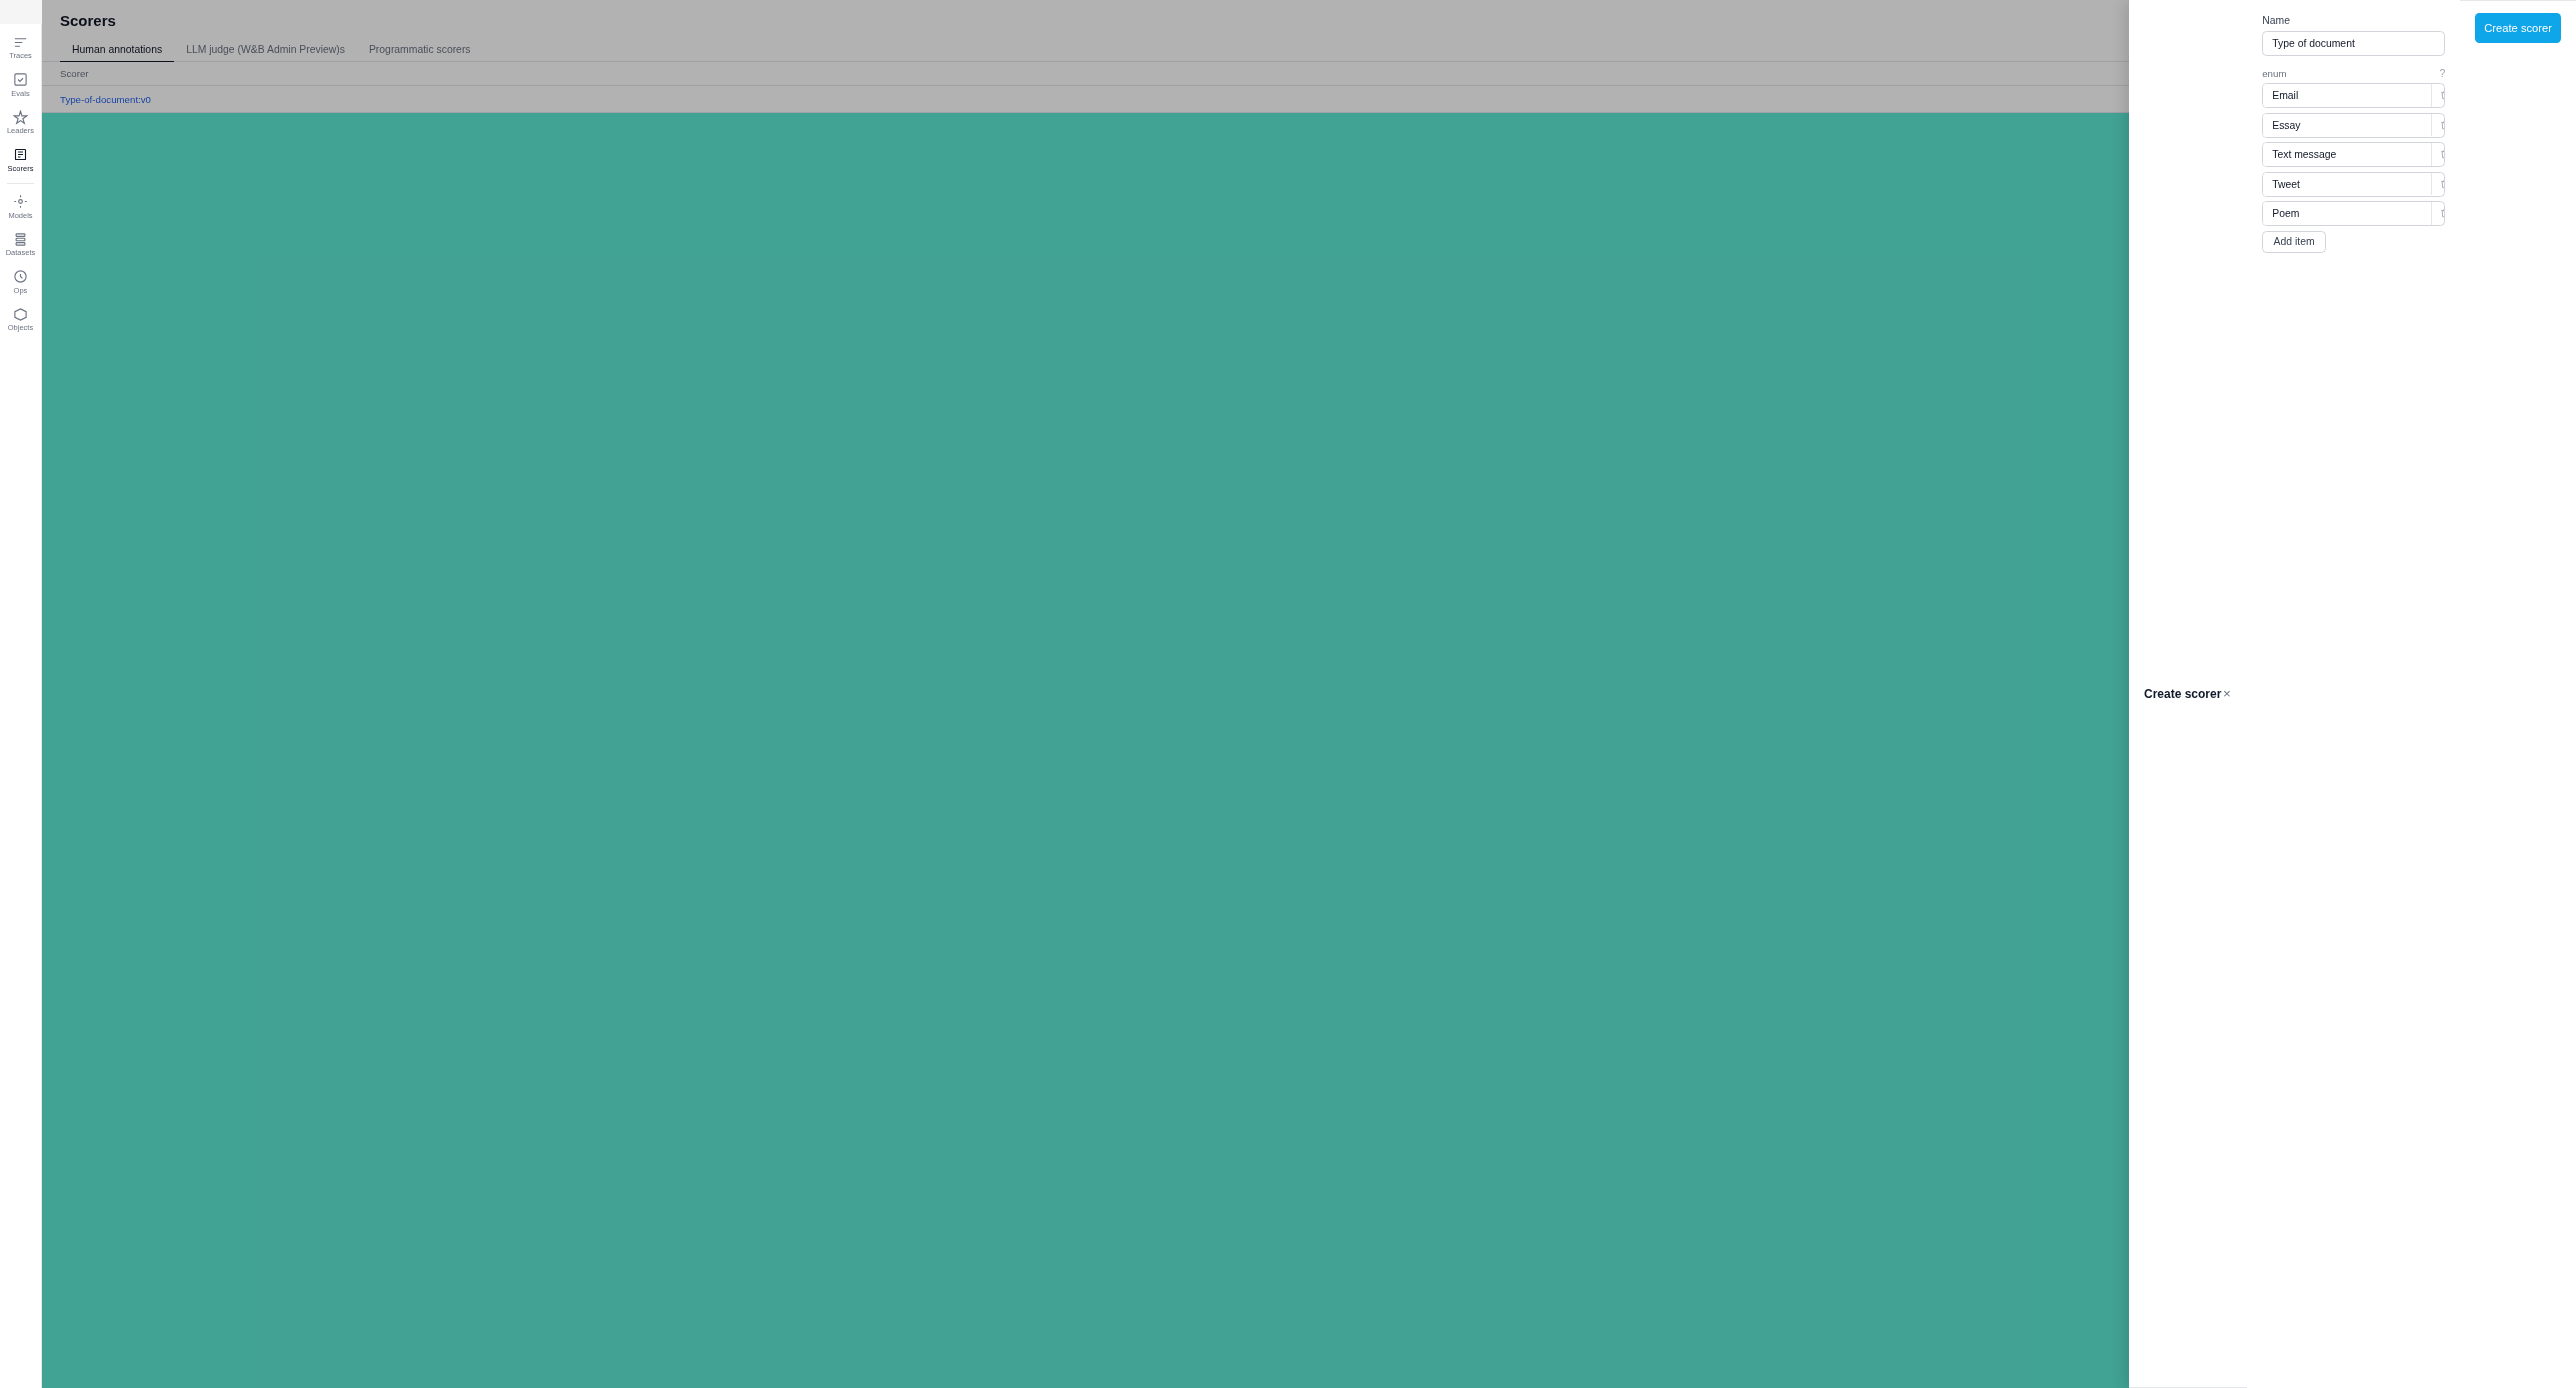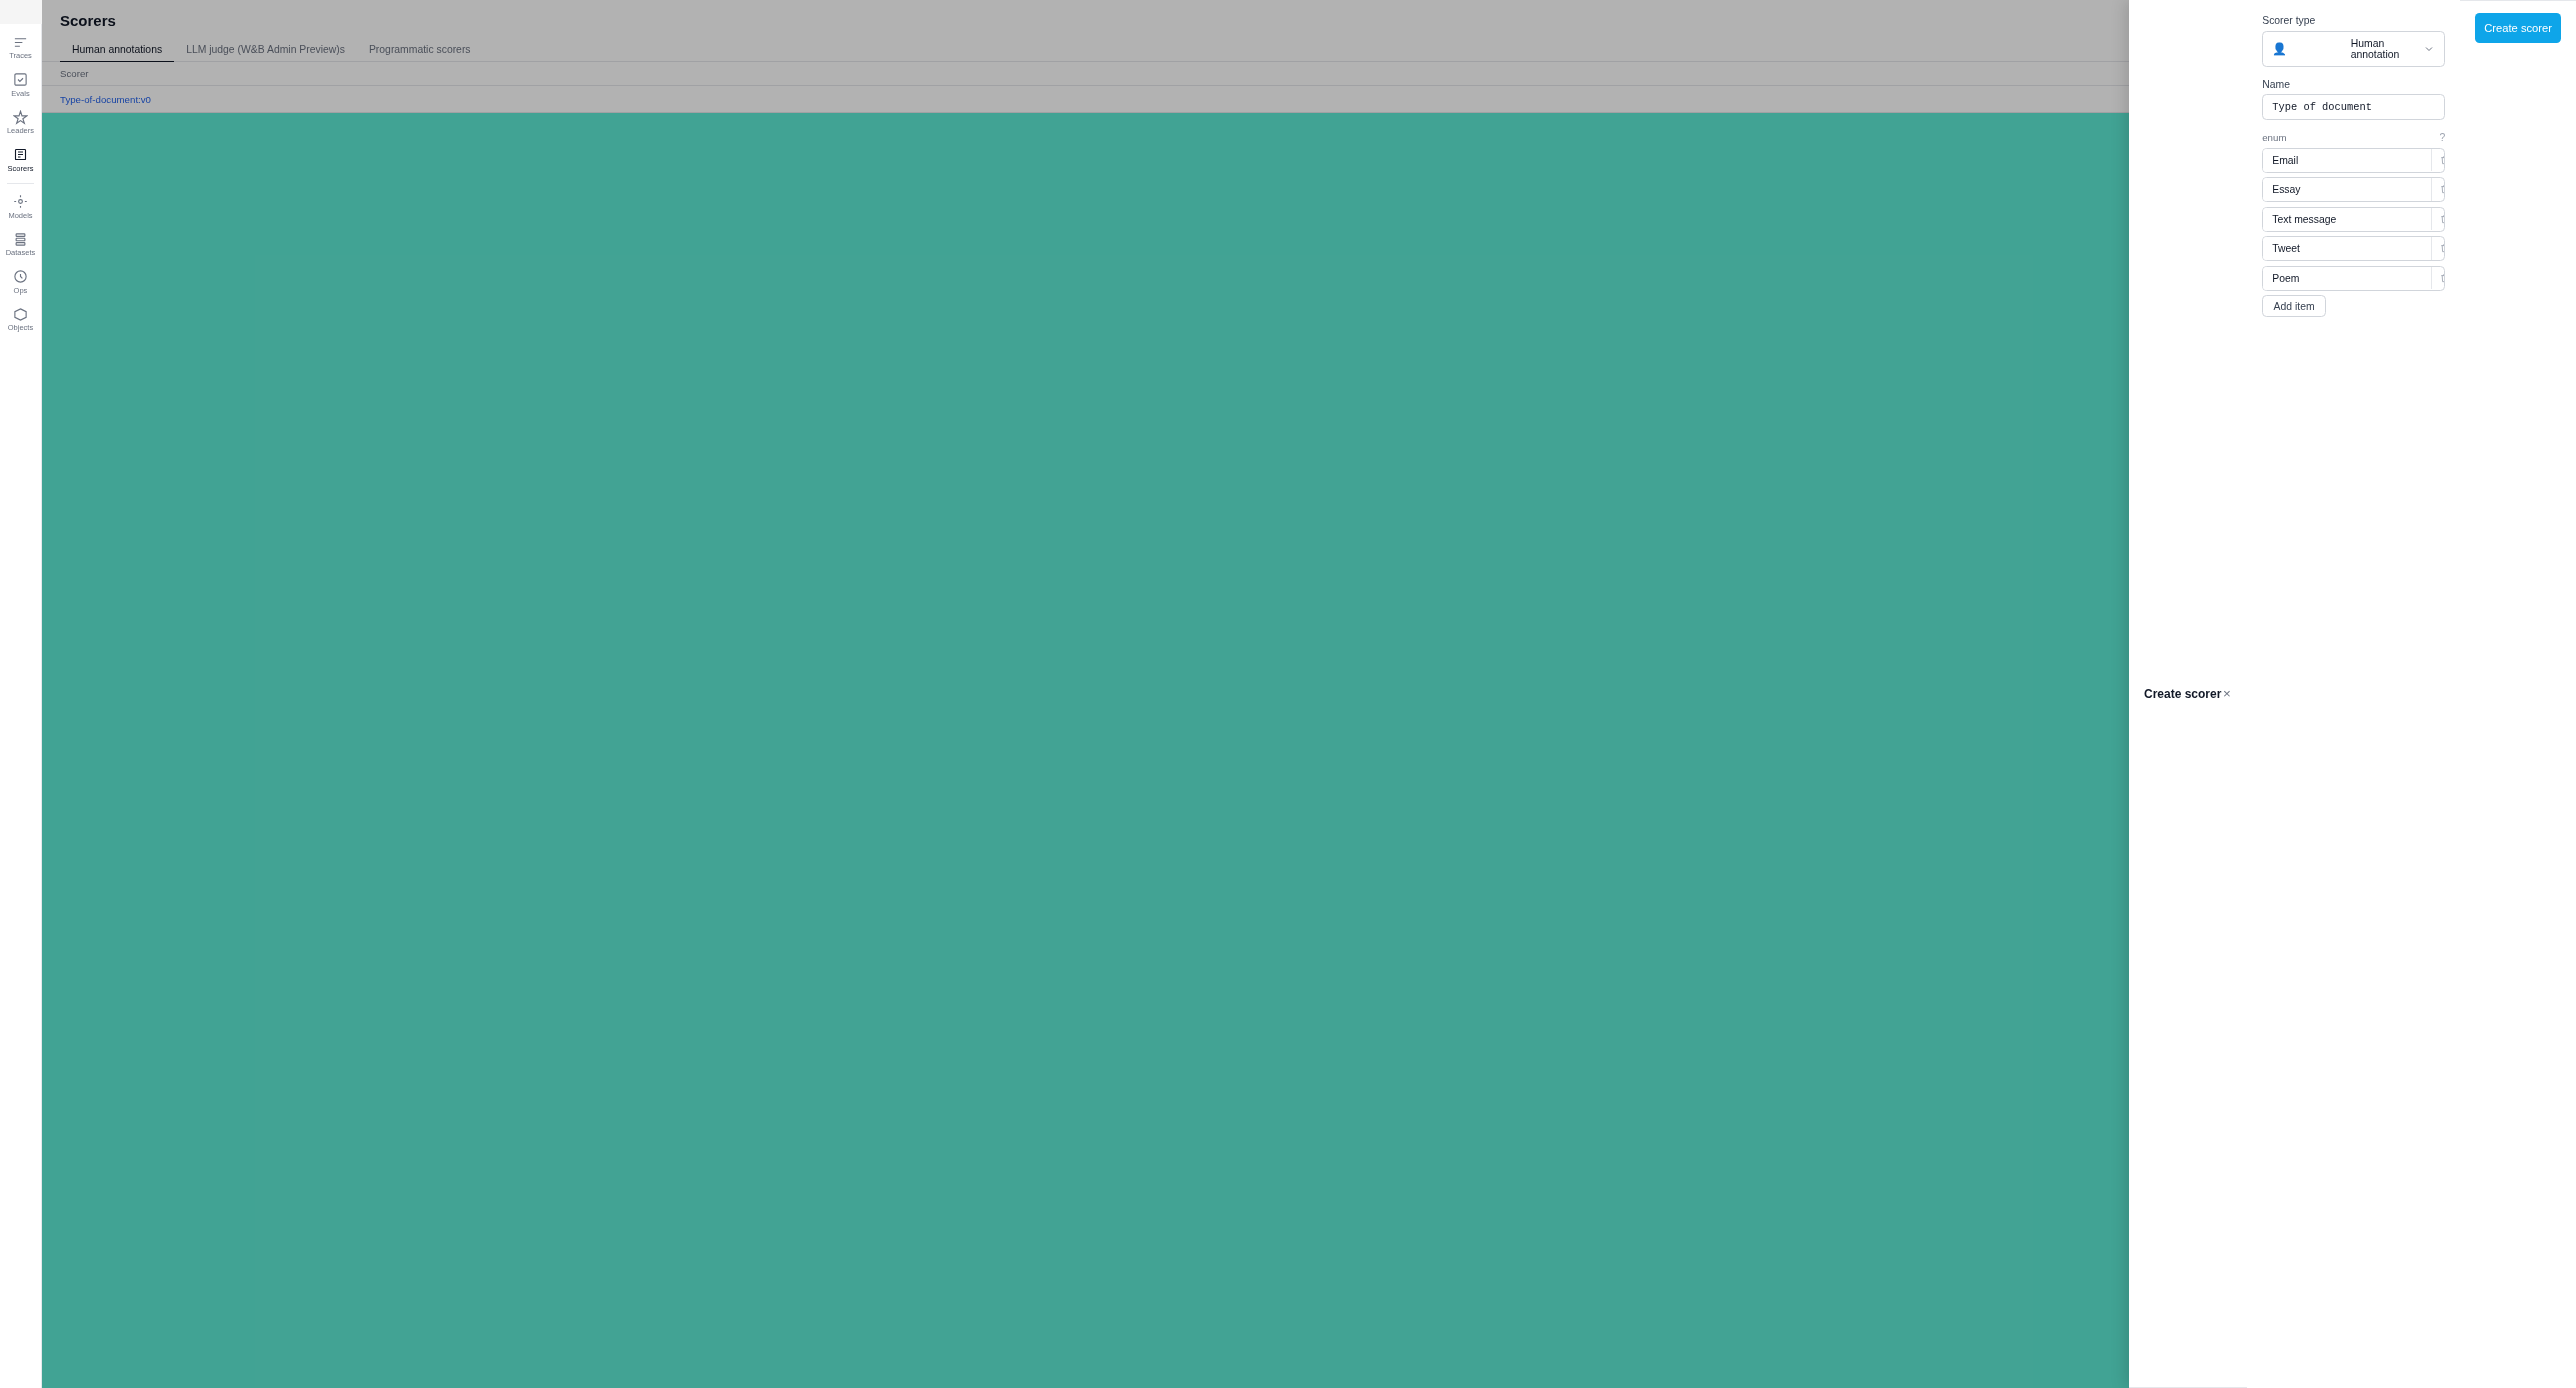--- a/index.html
+++ b/index.html
@@ -164,21 +164,20 @@
       color: #374151;
     }
     .form-input {
       width: 100%;
       padding: 6px 9px;
       border: 0.7px solid #d1d5db;
       border-radius: 4.5px;
       font-size: 10.4px;
       color: #111827;
       outline: none;
-      font-family: Liberation Mono, monospace;
     }
     .enum-section {
       display: flex;
       flex-direction: column;
       gap: 4.5px;
     }
     .enum-label-row {
       display: flex;
       align-items: center;
       justify-content: space-between;
@@ -355,30 +354,20 @@
 
   <div class="panel">
 
     <div class="panel-header">
       <span class="panel-title">Create scorer</span>
       <button class="panel-close">×</button>
     </div>
 
     <div class="panel-body">
 
-      <div class="form-group">
-        <label class="form-label">Scorer type</label>
-        <div class="select-with-icon">
-          <span style="margin-right:6px; font-size:12px;">👤</span>
-          <span>Human annotation</span>
-          <svg width="12" height="12" viewBox="0 0 24 24" fill="none" stroke="#6b7280" stroke-width="2" style="margin-left:auto">
-            <path d="M6 9l6 6 6-6"></path>
-          </svg>
-        </div>
-      </div>
 
       <div class="form-group">
         <label class="form-label">Name</label>
         <input class="form-input" type="text" value="Type of document" style="">
       </div>
 
 
 
       <div class="enum-section">
         <div class="enum-label-row">

